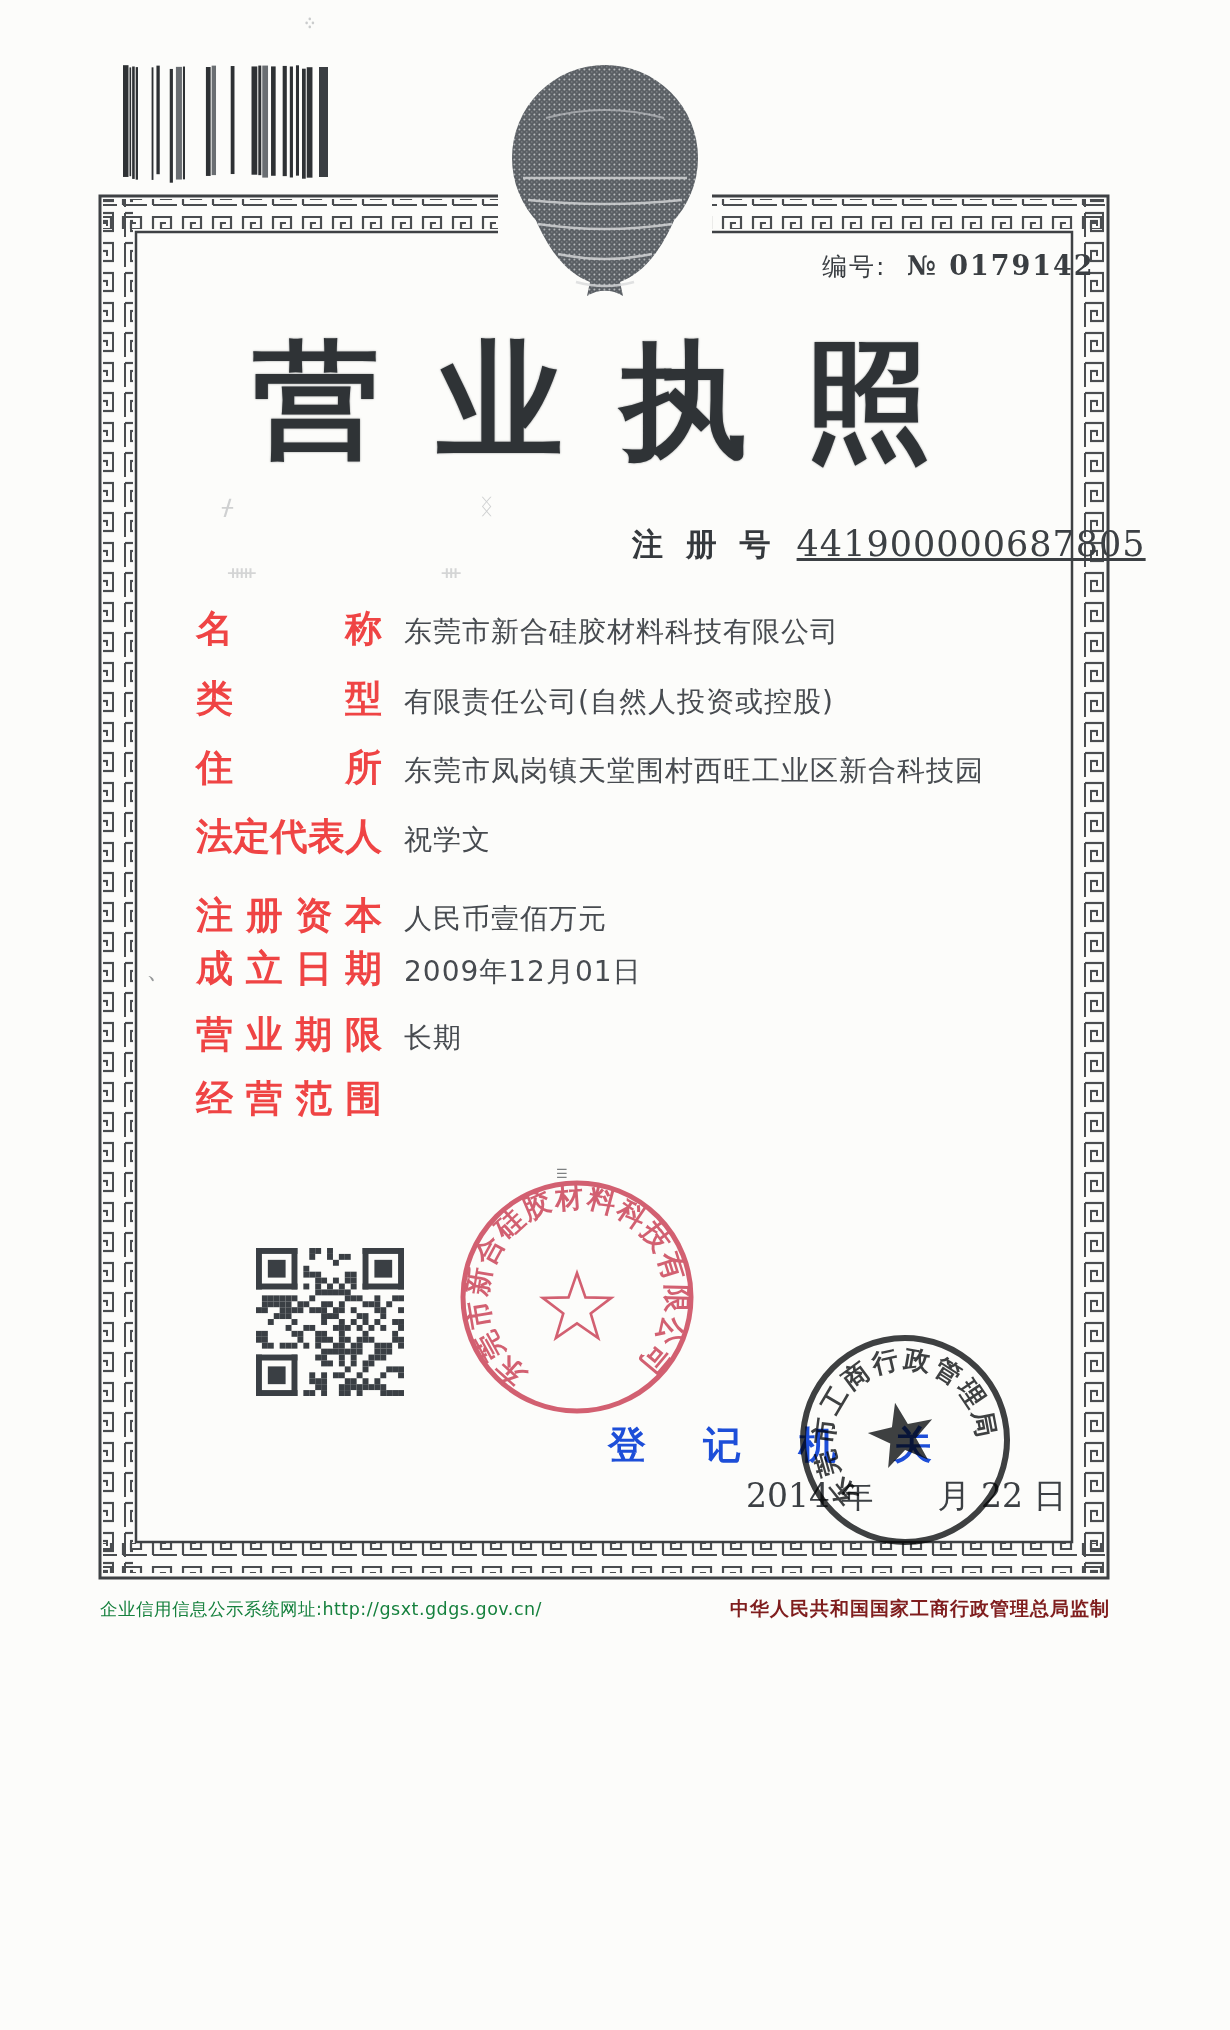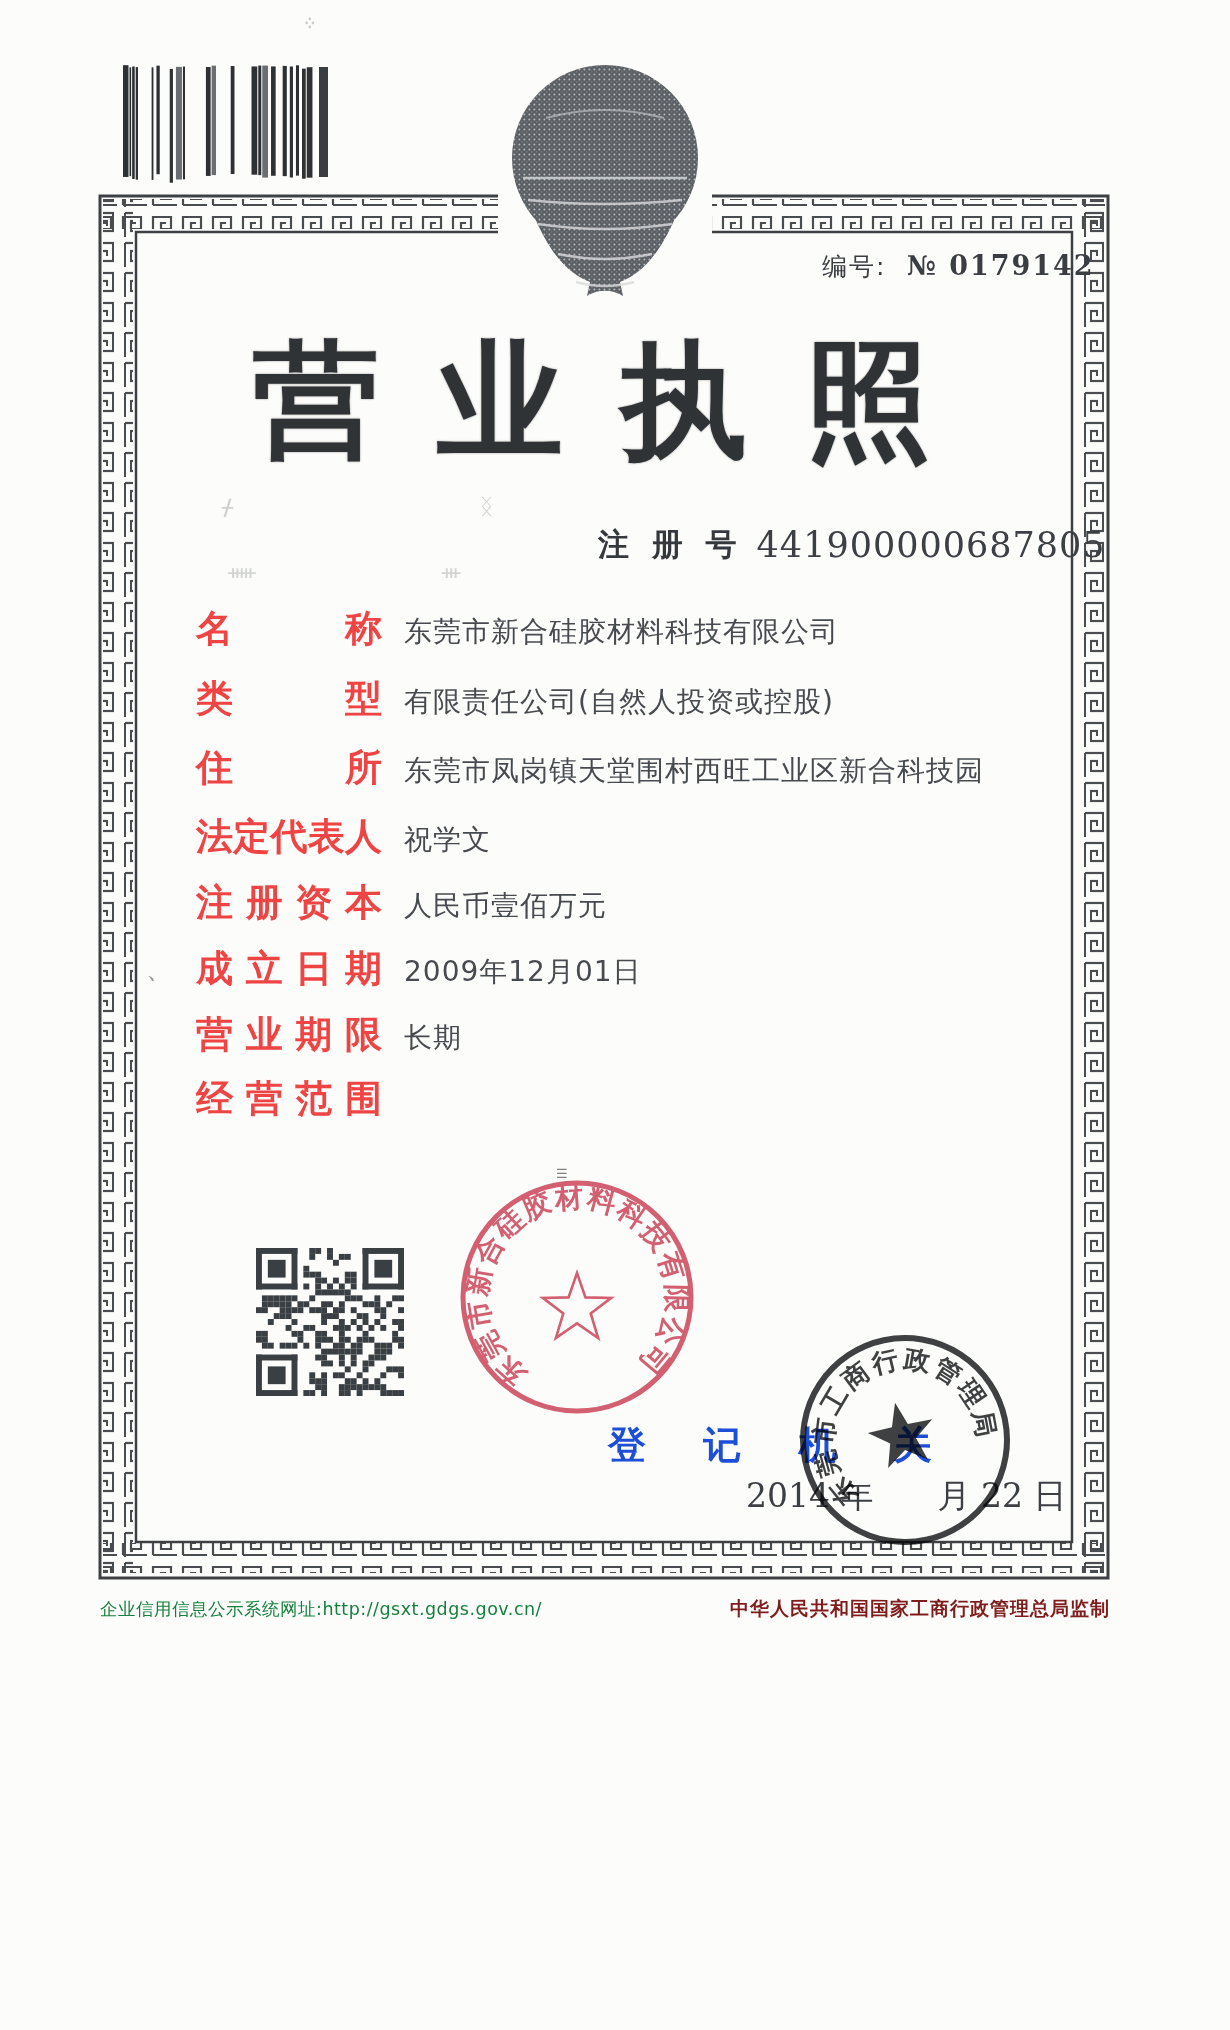--- a/index.html
+++ b/index.html
@@ -10,23 +10,23 @@
   
   .barcode{position:absolute;left:123px;top:63px;z-index:2;}
   .emblem{position:absolute;left:498px;top:58px;z-index:2;}
   .serial{position:absolute;left:822px;top:250px;z-index:3;font-size:25px;letter-spacing:2px;
           color:#3a3e42;white-space:nowrap;text-align:right;}
   .serial .no{font-family:"DejaVu Serif",serif;font-weight:700;font-size:27px;margin-left:10px;}
   .doc-title{position:absolute;left:0;top:318px;width:1230px;z-index:3;text-align:center;
              font-family:"DejaVu Serif",serif;font-weight:900;font-size:126px;color:#2f3336;
              letter-spacing:58px;padding-left:12px;box-sizing:border-box;
              text-shadow:0 0 2px rgba(47,51,54,.55);}
-  .regline{position:absolute;left:598px;top:524px;z-index:3;white-space:nowrap;display:flex;align-items:center;}
+  .regline{position:absolute;left:632px;top:524px;z-index:3;white-space:nowrap;display:flex;align-items:flex-start;}
   .regline .rlabel{font-size:31px;font-weight:700;color:#35393d;letter-spacing:6px;}
-  .regline .rno{font-family:"DejaVu Serif",serif;font-size:35px;color:#3c4044;margin-left:14px;letter-spacing:1px;}
+  .regline .rno{font-family:"DejaVu Serif",serif;font-size:35px;color:#3c4044;margin-left:20px;letter-spacing:1px;text-decoration:underline;}
   
   .fields{position:absolute;left:196px;top:608px;width:850px;z-index:3;}
   .frow{position:absolute;left:0;display:flex;align-items:baseline;}
   .flabel{display:inline-block;width:186px;text-align:justify;text-align-last:justify;
           font-size:37px;font-weight:700;color:#ef4444;line-height:1.15;flex:none;}
   .fvalue{margin-left:22px;font-size:28px;color:#474b50;letter-spacing:1px;white-space:nowrap;}
   .frow.scope{align-items:flex-start;}
   .frow.scope .fvalue{white-space:normal;width:628px;font-size:21.5px;line-height:1.5;
                       letter-spacing:.5px;font-weight:600;color:#43474c;}
   
@@ -130,21 +130,21 @@
       <span class="fvalue">有限责任公司(自然人投资或控股)</span>
     </div>
     <div class="frow" style="top:139px">
       <span class="flabel">住所</span>
       <span class="fvalue">东莞市凤岗镇天堂围村西旺工业区新合科技园</span>
     </div>
     <div class="frow" style="top:208px">
       <span class="flabel">法定代表人</span>
       <span class="fvalue">祝学文</span>
     </div>
-    <div class="frow" style="top:274px">
+    <div class="frow" style="top:287px">
       <span class="flabel">注册资本</span>
       <span class="fvalue">人民币壹佰万元</span>
     </div>
     <div class="frow" style="top:340px">
       <span class="flabel">成立日期</span>
       <span class="fvalue">2009年12月01日</span>
     </div>
     <div class="frow" style="top:406px">
       <span class="flabel">营业期限</span>
       <span class="fvalue">长期</span>

